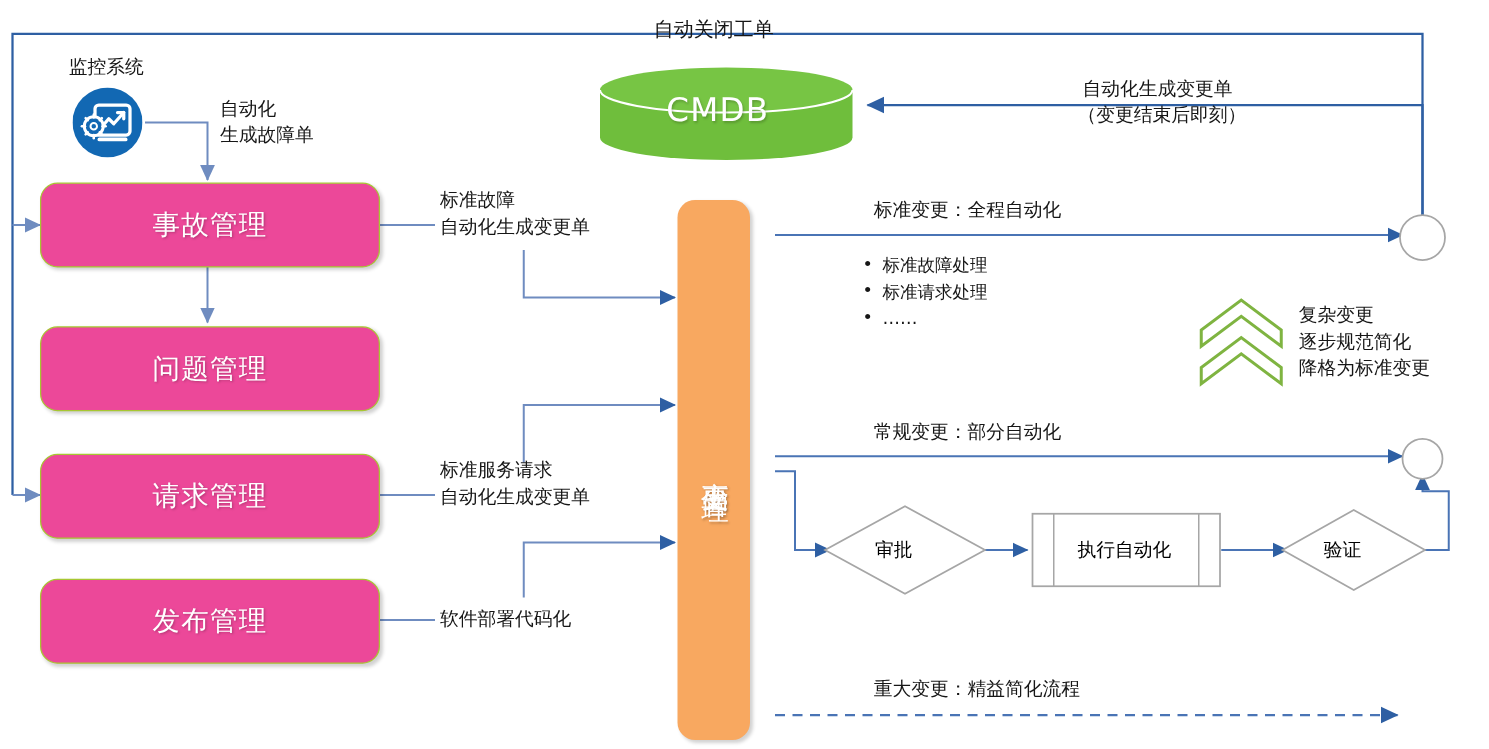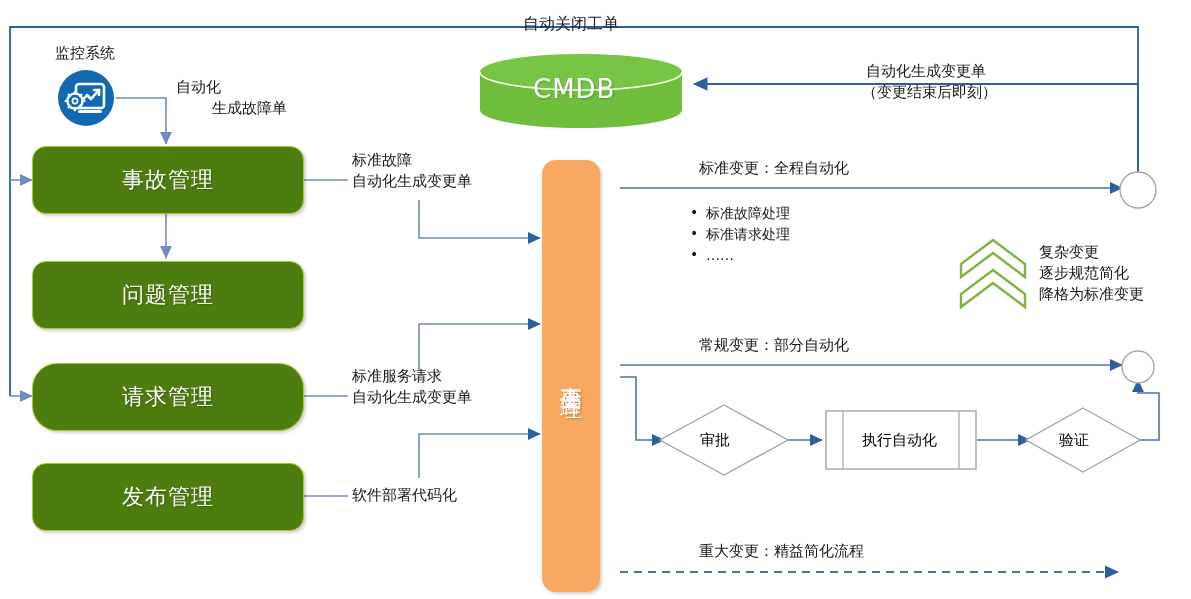--- a/index.html
+++ b/index.html
@@ -1,21 +1,21 @@
 <!DOCTYPE html>
 <html><head>
 <meta charset="utf-8">
 <style>
   html,body{margin:0;padding:0;background:#ffffff;}
   body{width:1191px;height:599px;position:relative;overflow:hidden;
        font-family:"DejaVu Sans","Liberation Sans",sans-serif;}
   #stage{position:absolute;left:0;top:0;width:1191px;height:599px;}
   svg.layer{position:absolute;left:0;top:0;width:1191px;height:599px;overflow:visible;}
   .txt{position:absolute;color:#161616;font-size:15px;line-height:19px;white-space:pre;}
-  .proc-box{position:absolute;border-radius:14px;background:#4d7c0f;border:1px solid #A7C732;
+  .proc-box{position:absolute;border-radius:14px;background:#ec4899;border:1px solid #A7C732;
             box-shadow:2px 2px 3px rgba(0,0,0,0.18);display:flex;align-items:center;justify-content:center;}
   .proc-box span{color:#ffffff;font-size:22px;letter-spacing:1px;
                  text-shadow:1px 1px 2px rgba(0,0,0,0.25);}
   .change-box{position:absolute;border-radius:14px;background:#F8A860;
               box-shadow:2px 2px 3px rgba(0,0,0,0.18);
               display:flex;align-items:center;justify-content:center;}
   .change-box span{color:#ffffff;font-size:22px;writing-mode:vertical-rl;text-orientation:upright;
                    letter-spacing:4px;text-shadow:1px 1px 2px rgba(0,0,0,0.25);}
   .bullets{position:absolute;font-size:14px;color:#161616;line-height:21px;}
   .bullets div{position:relative;padding-left:18px;white-space:pre;}
@@ -163,37 +163,37 @@
       <line x1="12.2" y1="35.8" x2="10.5" y2="37.5"></line>
     </g>
   </svg>
 
   <div class="proc-box" style="left:32px;top:146px;width:270px;height:66px;">
     <span>事故管理</span>
   </div>
   <div class="proc-box" style="left:32px;top:261px;width:270px;height:66px;">
     <span>问题管理</span>
   </div>
-  <div class="proc-box" style="left:32px;top:363px;width:270px;height:66px;border-radius:25px;">
+  <div class="proc-box" style="left:32px;top:363px;width:270px;height:66px;">
     <span>请求管理</span>
   </div>
   <div class="proc-box" style="left:32px;top:463px;width:270px;height:66px;">
     <span>发布管理</span>
   </div>
 
   <div class="change-box" style="left:542px;top:160px;width:58px;height:432px;">
     <span>变更管理</span>
   </div>
 
   <div class="txt" style="left:523px;top:14px;font-size:16px;">自动关闭工单</div>
 
   <div class="txt" style="left:55px;top:44px;">监控系统</div>
 
   <div class="txt" style="left:176px;top:78px;">自动化</div>
-  <div class="txt" style="left:176px;top:99px;margin-left:36px;">生成故障单</div>
+  <div class="txt" style="left:176px;top:99px;">生成故障单</div>
 
   <div class="txt" style="left:352px;top:151px;">标准故障</div>
   <div class="txt" style="left:352px;top:172px;">自动化生成变更单</div>
 
   <div class="txt" style="left:352px;top:367px;">标准服务请求</div>
   <div class="txt" style="left:352px;top:388px;">自动化生成变更单</div>
 
   <div class="txt" style="left:352px;top:486px;">软件部署代码化</div>
 
   <div class="txt" style="left:866px;top:62px;">自动化生成变更单</div>

